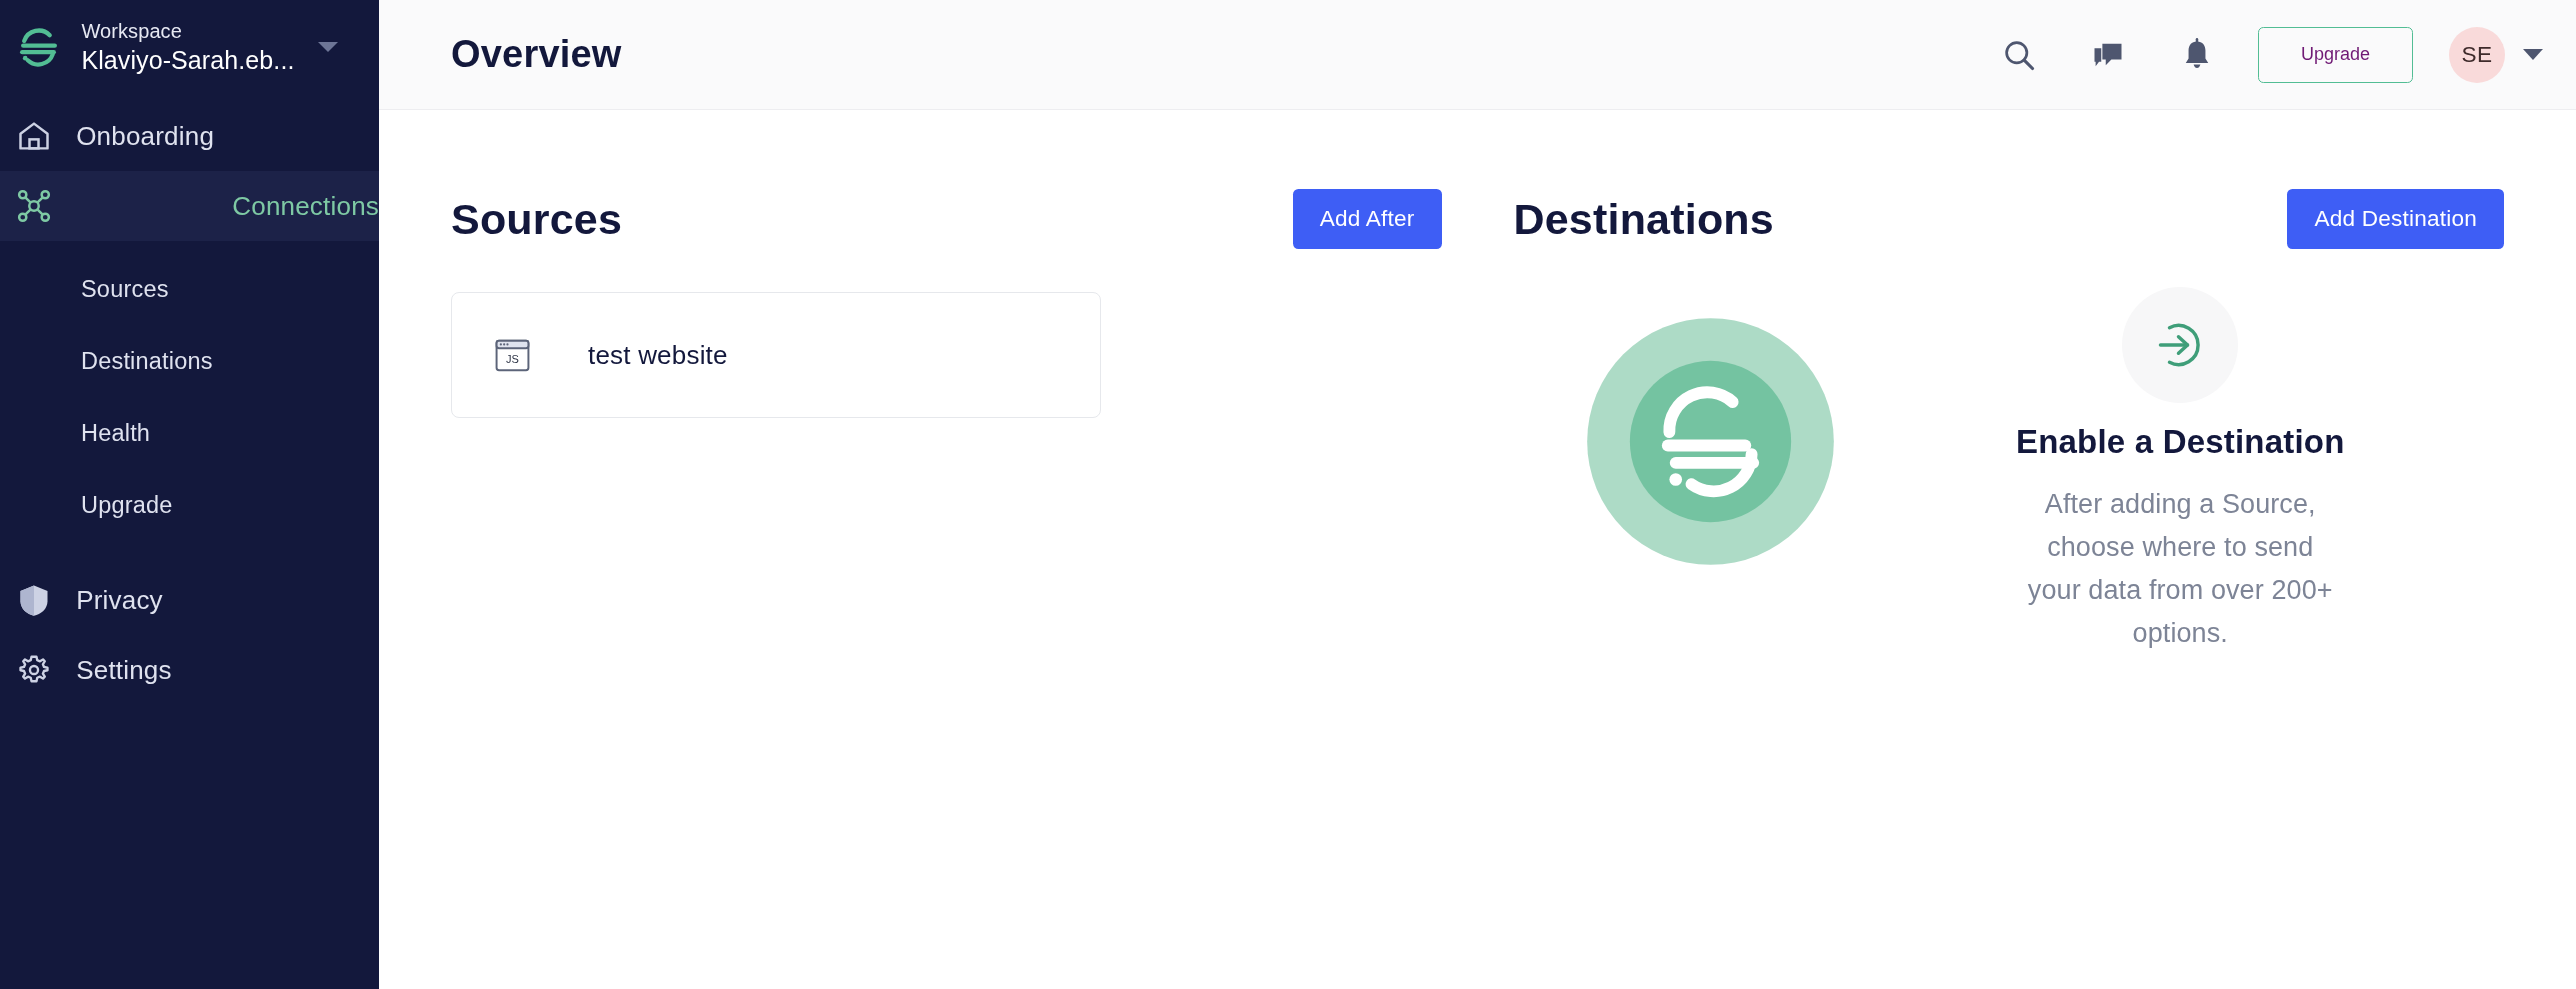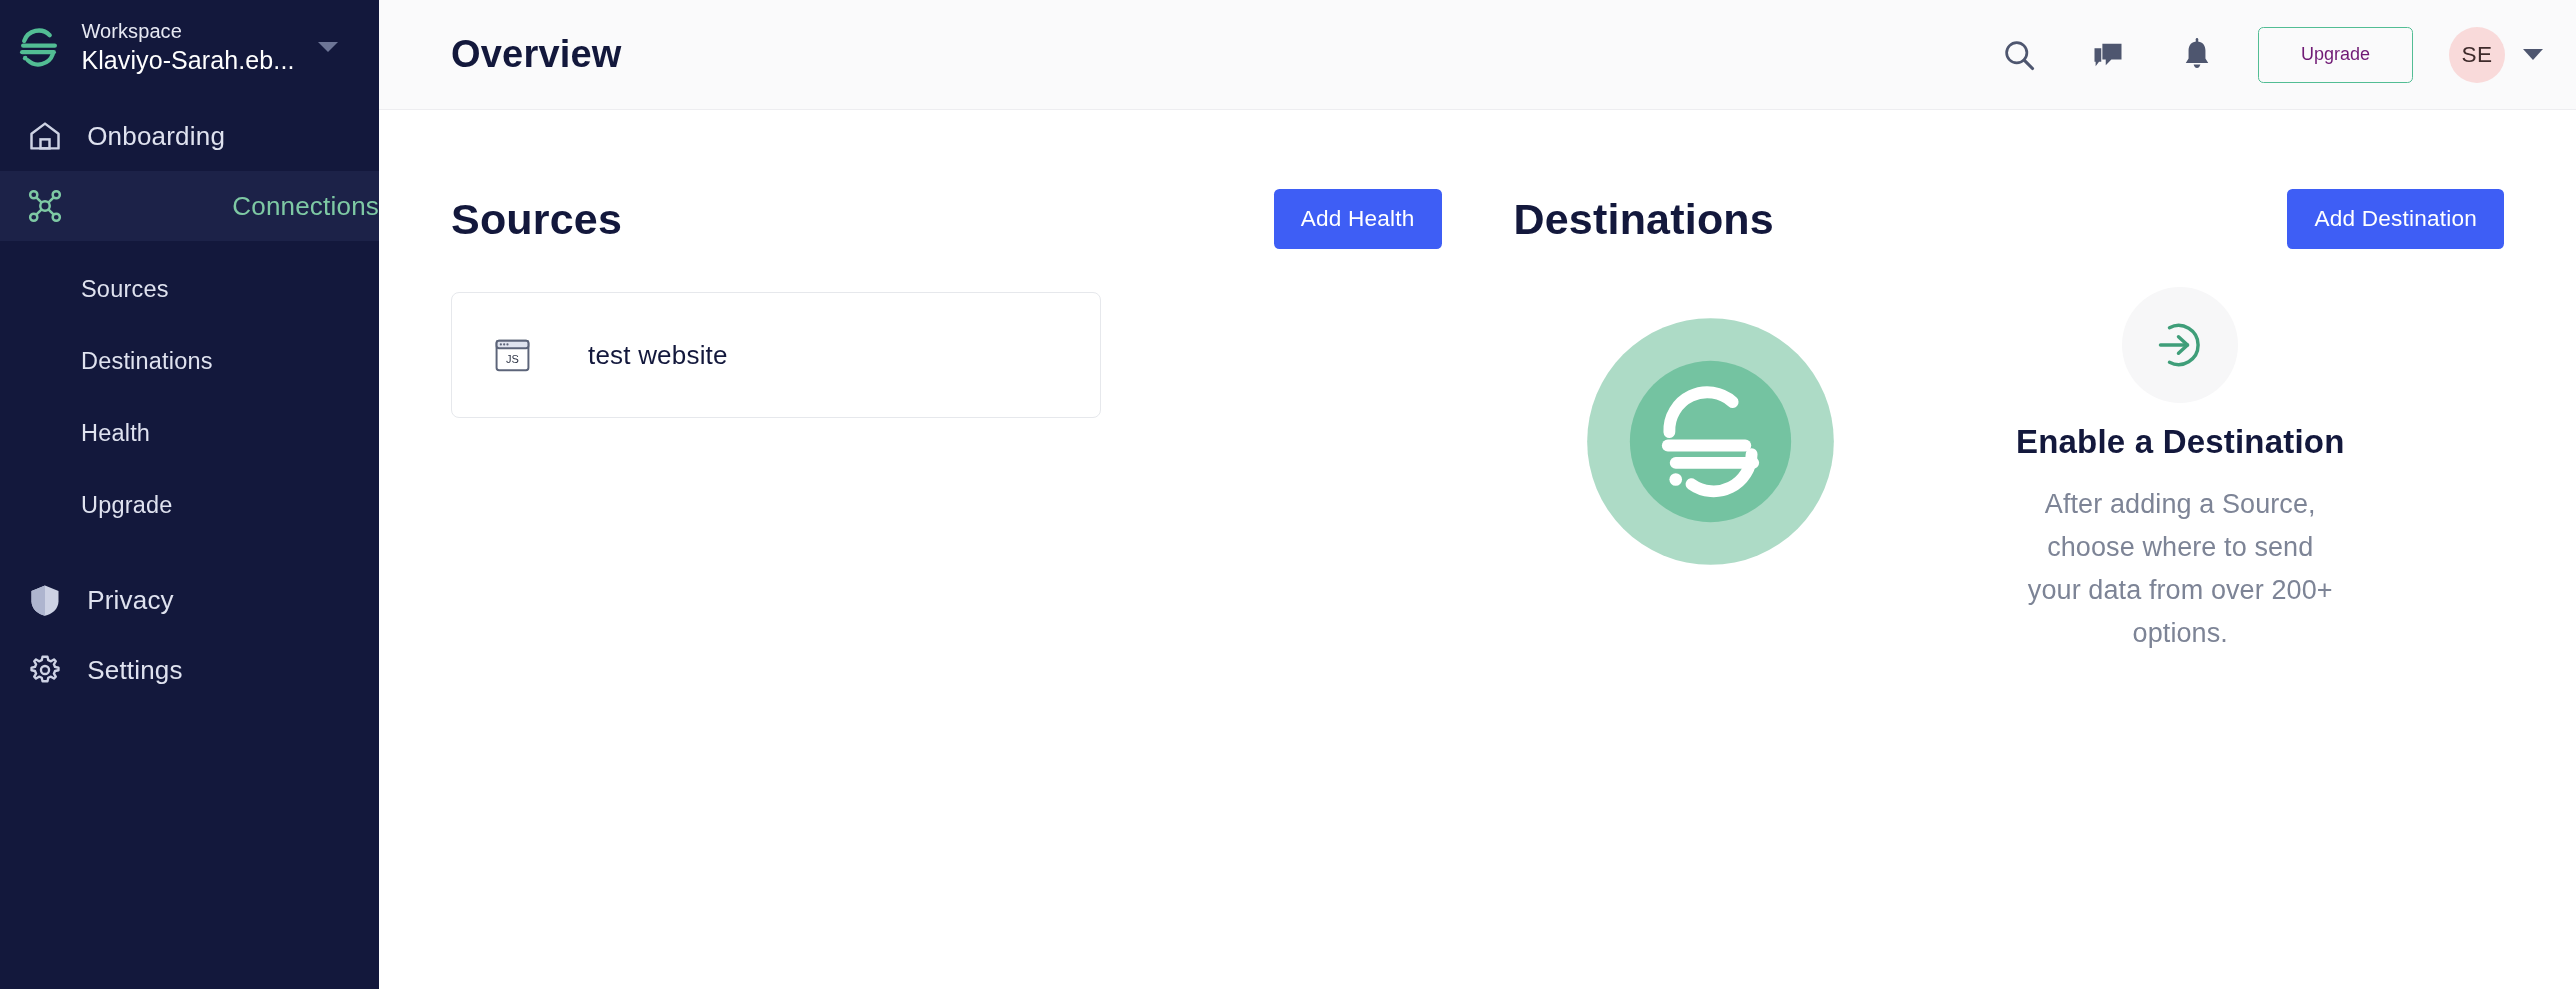--- a/index.html
+++ b/index.html
@@ -66,21 +66,21 @@
     border-right: 10px solid transparent;
     border-top: 10px solid #6d7596;
   }
 
   .nav { margin-top: 7.2px; }
 
   .nav-row {
     display: flex;
     align-items: center;
     height: 70px;
-    padding-left: 13px;
+    padding-left: 2px;
     cursor: pointer;
   }
   .nav-row.active { background: #1c2248; justify-content: space-between; }
   .nav-ico {
     width: 49px; height: 49px;
     margin-left: 7.2px; margin-right: 18px;
     flex: 0 0 49px;
     display: flex; align-items: center; justify-content: center;
   }
   .nav-label {
@@ -403,21 +403,21 @@
 
       <span class="avatar">SE</span>
       <span class="avatar-caret"></span>
     </header>
 
     <div class="content">
 
       <div class="col col-left">
         <div class="col-head">
           <h2 class="col-title">Sources</h2>
-          <button class="primary-btn">Add Health</button>
+          <button class="primary-btn">Add After</button>
         </div>
 
         <div class="source-card">
           <span class="src-icon">
             <svg width="49" height="49" viewBox="0 0 40 40">
               <rect x="7" y="8" width="26" height="24" rx="2" fill="#ffffff" stroke="#5c6479" stroke-width="1.6"></rect>
               <rect x="7" y="8" width="26" height="6" rx="2" fill="#dfe3ee" stroke="#5c6479" stroke-width="1.6"></rect>
               <circle cx="10.5" cy="11" r="0.9" fill="#5c6479"></circle>
               <circle cx="13.2" cy="11" r="0.9" fill="#5c6479"></circle>
               <circle cx="15.9" cy="11" r="0.9" fill="#5c6479"></circle>

